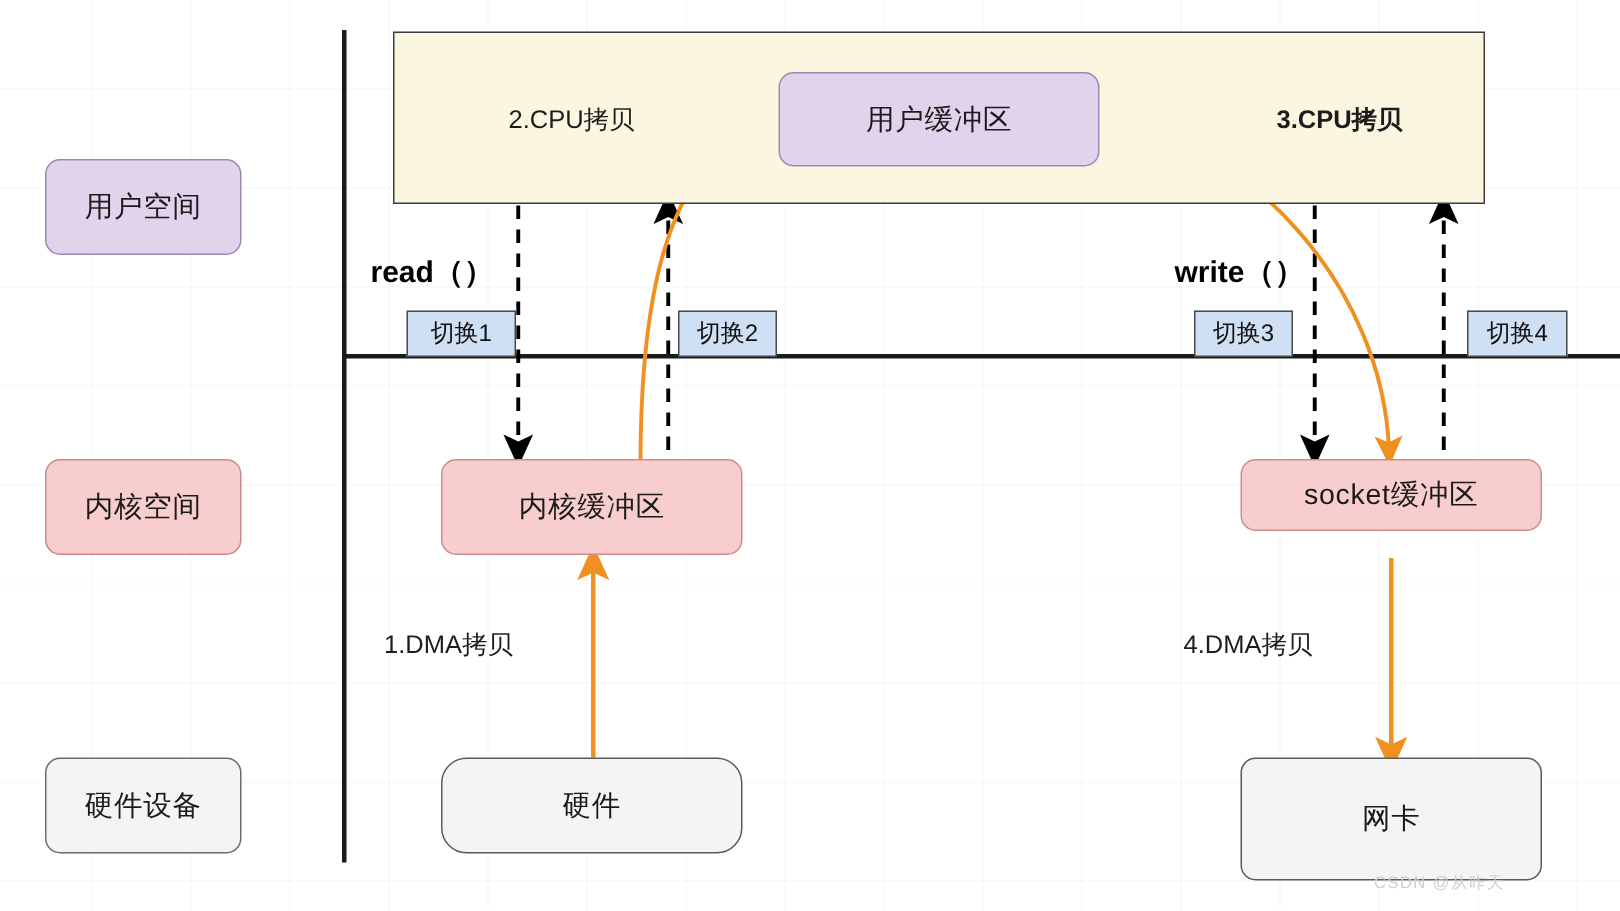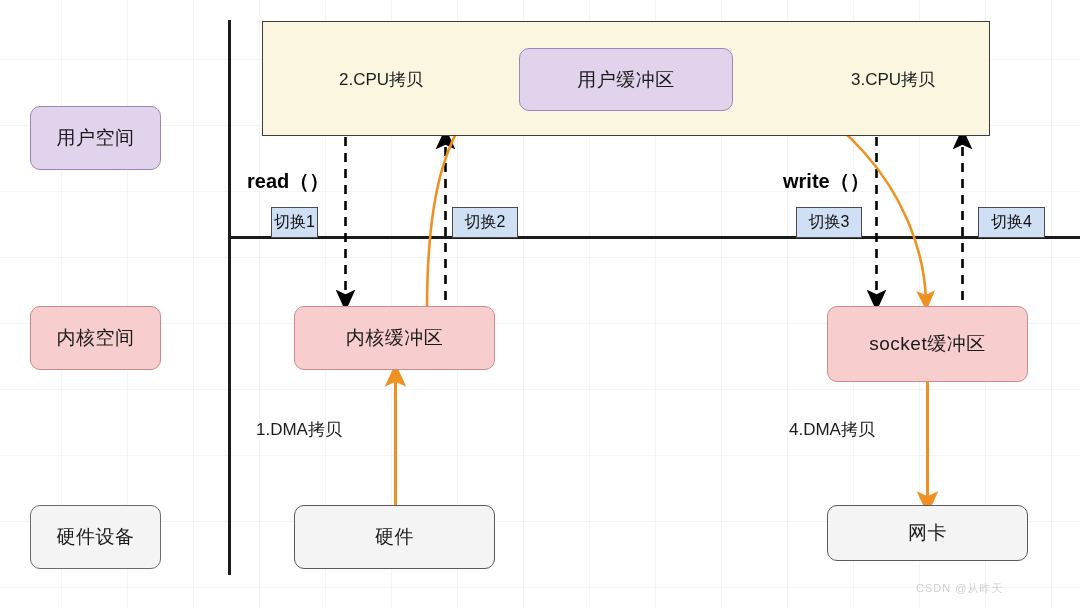--- a/index.html
+++ b/index.html
@@ -122,41 +122,41 @@
   </div>
 
   <div class="node lane-gray" style="left:30px;top:505px;width:131px;height:64px;">
     <span>硬件设备</span>
   </div>
 
   <div class="node buf-pink" style="left:294px;top:306px;width:201px;height:64px;">
     <span>内核缓冲区</span>
   </div>
 
-  <div class="node buf-pink" style="left:827px;top:306px;width:201px;height:76px;">
+  <div class="node buf-pink" style="left:827px;top:306px;width:201px;height:48px;">
     <span>socket缓冲区</span>
   </div>
 
-  <div class="node buf-gray" style="left:294px;top:505px;width:201px;height:64px;">
+  <div class="node buf-gray" style="left:294px;top:505px;width:201px;height:64px;border-radius:17px;">
     <span>硬件</span>
   </div>
 
-  <div class="node buf-gray" style="left:827px;top:505px;width:201px;height:56px;">
+  <div class="node buf-gray" style="left:827px;top:505px;width:201px;height:82px;">
     <span>网卡</span>
   </div>
 
   <div class="plain-label" style="left:339px;top:68px;">2.CPU拷贝</div>
-  <div class="plain-label" style="left:851px;top:68px;">3.CPU拷贝</div>
+  <div class="plain-label" style="left:851px;top:68px;font-weight:bold;">3.CPU拷贝</div>
   <div class="plain-label" style="left:256px;top:418px;">1.DMA拷贝</div>
   <div class="plain-label" style="left:789px;top:418px;">4.DMA拷贝</div>
 
   <div class="syscall-label" style="left:247px;top:168px;">read（）</div>
   <div class="syscall-label" style="left:783px;top:168px;">write（）</div>
 
-  <div class="switch-box" style="left:271px;top:207px;width:47px;height:31px;">
+  <div class="switch-box" style="left:271px;top:207px;width:73px;height:31px;">
     <span>切换1</span>
   </div>
   <div class="switch-box" style="left:452px;top:207px;width:66px;height:31px;">
     <span>切换2</span>
   </div>
   <div class="switch-box" style="left:796px;top:207px;width:66px;height:31px;">
     <span>切换3</span>
   </div>
   <div class="switch-box" style="left:978px;top:207px;width:67px;height:31px;">
     <span>切换4</span>

